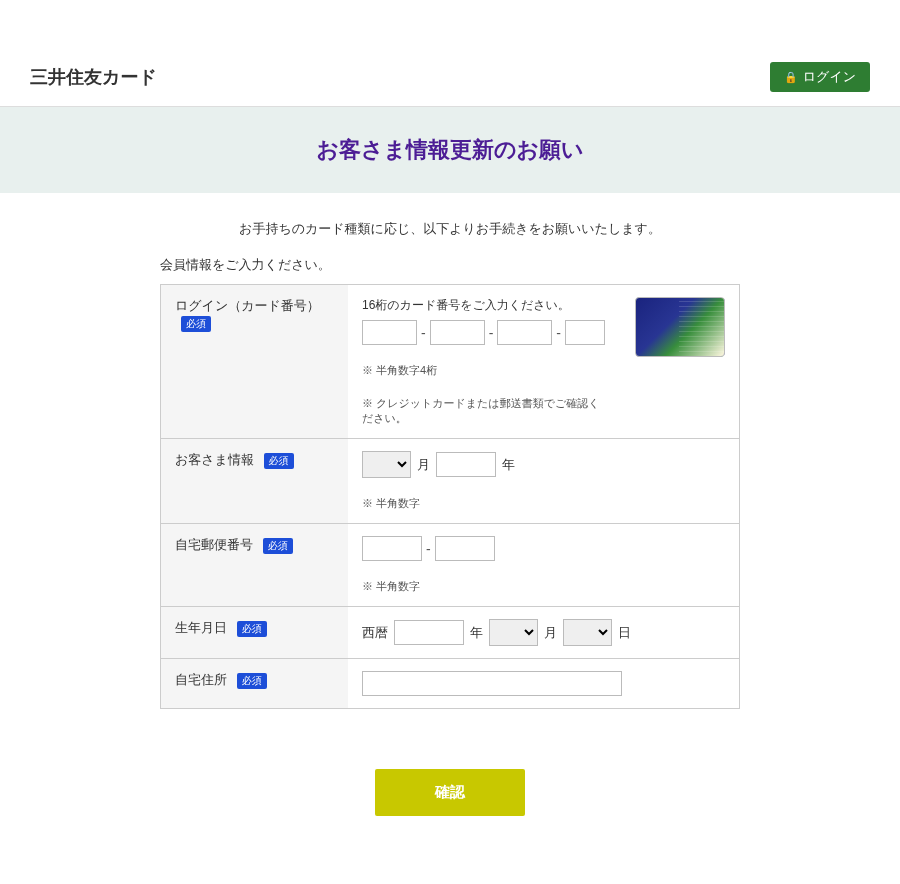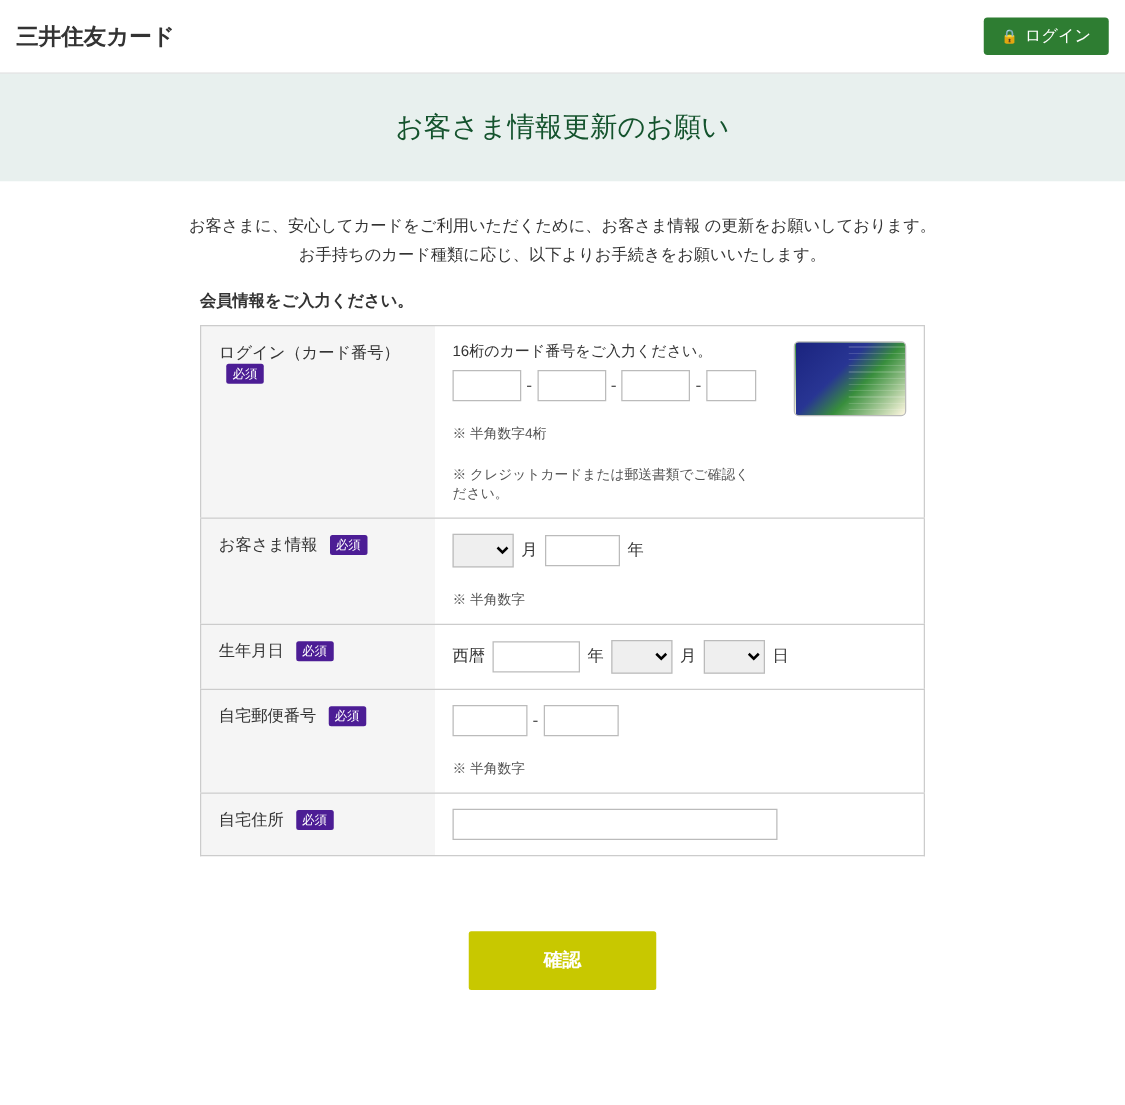--- a/index.html
+++ b/index.html
@@ -1,40 +1,40 @@
 <!DOCTYPE html>
 <html><head>
   <meta charset="utf-8">
   <style>
     * { box-sizing: border-box; margin: 0; padding: 0; }
     body { font-family: 'Meiryo', 'Hiragino Kaku Gothic Pro', sans-serif; font-size: 13px; color: #333; background: #fff; width: 900px; }
 
     
-    .header { display: flex; align-items: center; justify-content: space-between; padding: 14px 13px; border-bottom: 1px solid #ddd; }
+    .header { display: flex; align-items: center; justify-content: space-between; padding: 14px 30px; border-bottom: 1px solid #ddd; margin-top: 48px; }
     .header-logo { font-size: 18px; font-weight: bold; color: #333; }
     .login-btn { background: #2e7d32; color: #fff; border: none; padding: 6px 14px; border-radius: 3px; cursor: pointer; font-size: 13px; display: flex; align-items: center; gap: 5px; }
     .login-btn::before { content: '🔒'; font-size: 11px; }
 
     
     .hero { background: #e8f0ee; padding: 28px 0; text-align: center; }
-    .hero h1 { font-size: 22px; font-weight: normal; color: #14532d; }
+    .hero h1 { font-size: 22px; font-weight: bold; color: #4c1d95; }
 
     
     .intro { text-align: center; padding: 24px 20px 16px; line-height: 1.8; font-size: 13px; color: #333; }
 
     
     .form-section { padding: 0 160px 30px; }
-    .form-section-label { font-size: 13px; margin-bottom: 10px; color: #333; font-weight: bold; }
+    .form-section-label { font-size: 13px; margin-bottom: 10px; color: #333; }
 
     .form-table { width: 100%; border: 1px solid #ccc; border-collapse: collapse; }
     .form-table tr { border-bottom: 1px solid #ccc; }
     .form-table tr:last-child { border-bottom: none; }
     .form-table td { padding: 12px 14px; vertical-align: top; }
     .field-label { background: #f5f5f5; width: 195px; font-size: 13px; vertical-align: middle; }
-    .required-badge { display: inline-block; background: #4c1d95; color: #fff; font-size: 10px; padding: 1px 5px; border-radius: 2px; margin-left: 6px; vertical-align: middle; font-family: Liberation Serif, serif; }
+    .required-badge { display: inline-block; background: #1d4ed8; color: #fff; font-size: 10px; padding: 1px 5px; border-radius: 2px; margin-left: 6px; vertical-align: middle; font-family: Liberation Serif, serif; }
     .field-content { background: #fff; }
 
     
     .card-number-area { display: flex; gap: 16px; align-items: flex-start; }
     .card-inputs-wrap { flex: 1; }
     .card-img-wrap { margin-left: 14px; }
     .card-img-placeholder { width: 90px; height: 60px; background: linear-gradient(135deg, #1a237e 0%, #283593 40%, #388e3c 60%, #fff8e1 100%); border: 1px solid #bbb; border-radius: 4px; position: relative; overflow: hidden; }
     .card-img-placeholder::after { content: ''; position: absolute; right: 0; top: 0; width: 45px; height: 100%; background: repeating-linear-gradient(0deg, transparent, transparent 4px, rgba(255,255,255,0.15) 4px, rgba(255,255,255,0.15) 5px); }
 
     .card-inputs { display: flex; align-items: center; gap: 4px; margin-bottom: 4px; }
@@ -86,21 +86,20 @@
 <div class="header">
   <div class="header-logo">三井住友カード</div>
   <button class="login-btn">ログイン</button>
 </div>
 
 <div class="hero">
   <h1>お客さま情報更新のお願い</h1>
 </div>
 
 <div class="intro">
-  <div>お客さまに、安心してカードをご利用いただくために、お客さま情報 の更新をお願いしております。</div>
   <div>お手持ちのカード種類に応じ、以下よりお手続きをお願いいたします。</div>
 </div>
 
 <div class="form-section">
   <div class="form-section-label">会員情報をご入力ください。</div>
 
   <table class="form-table">
 
     <tbody>
         <tr>
@@ -147,20 +146,35 @@
           </select>
           <span>月</span>
           <input type="text" class="w60" style="">
           <span>年</span>
         </div>
         <div class="note">半角数字</div>
       </td>
     </tr>
 
 
+
+    <tr>
+      <td class="field-label">
+        <span>自宅郵便番号</span>
+        <span class="required-badge">必須</span>
+      </td>
+      <td class="field-content">
+        <div class="postal-wrap">
+          <input type="text" class="w60" maxlength="3" style="">
+          <span class="sep">-</span>
+          <input type="text" class="w60" maxlength="4" style="">
+        </div>
+        <div class="note">半角数字</div>
+      </td>
+    </tr>
 
     <tr>
       <td class="field-label">
         <span>生年月日</span>
         <span class="required-badge">必須</span>
       </td>
       <td class="field-content">
         <div class="birthday-wrap">
           <span>西暦</span>
           <input type="text" class="w80" style="">
@@ -183,35 +197,20 @@
             <option>26</option><option>27</option><option>28</option><option>29</option><option>30</option>
             <option>31</option>
           </select>
           <span>日</span>
         </div>
       </td>
     </tr>
 
     <tr>
       <td class="field-label">
-        <span>自宅郵便番号</span>
-        <span class="required-badge">必須</span>
-      </td>
-      <td class="field-content">
-        <div class="postal-wrap">
-          <input type="text" class="w60" maxlength="3" style="">
-          <span class="sep">-</span>
-          <input type="text" class="w60" maxlength="4" style="">
-        </div>
-        <div class="note">半角数字</div>
-      </td>
-    </tr>
-
-    <tr>
-      <td class="field-label">
         <span>自宅住所</span>
         <span class="required-badge">必須</span>
       </td>
       <td class="field-content">
         <div class="address-wrap">
           <input type="text" style="">
         </div>
       </td>
     </tr>
   </tbody>

